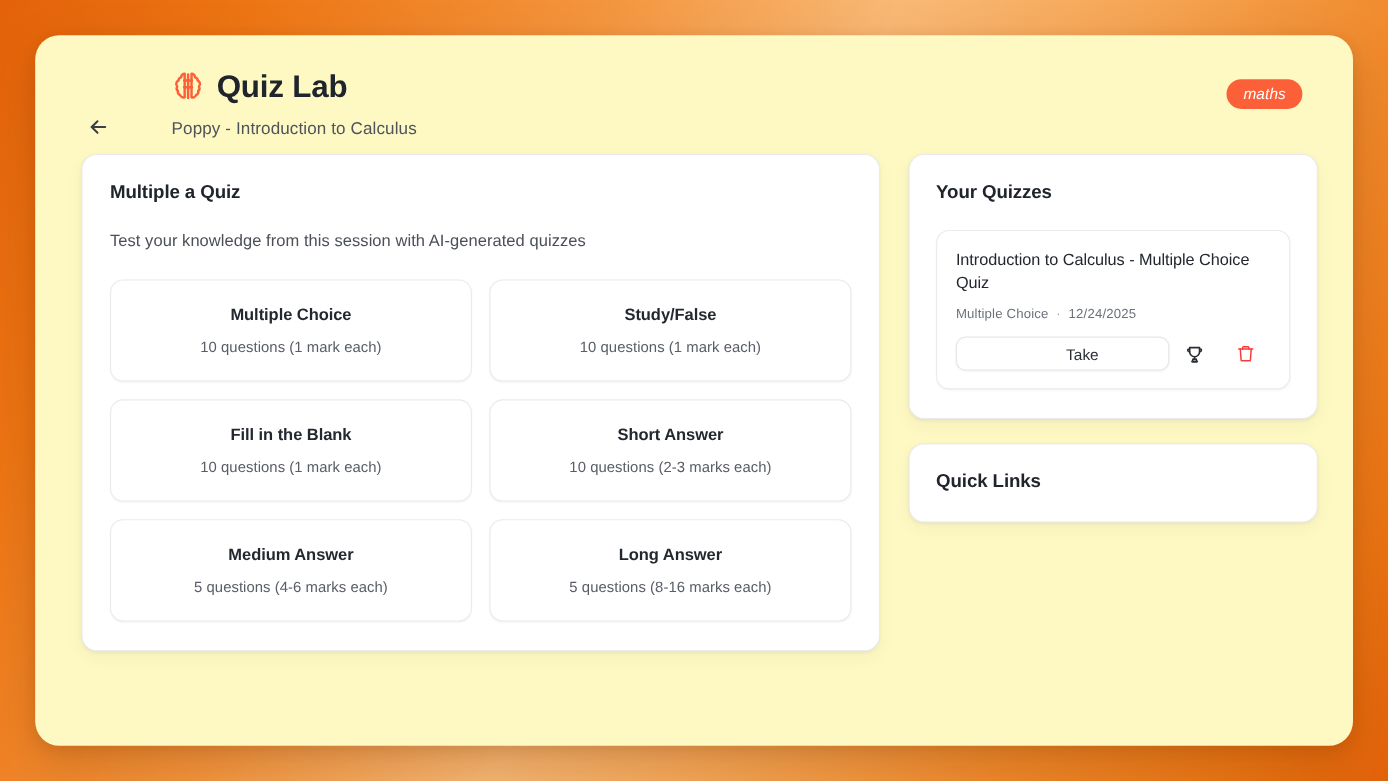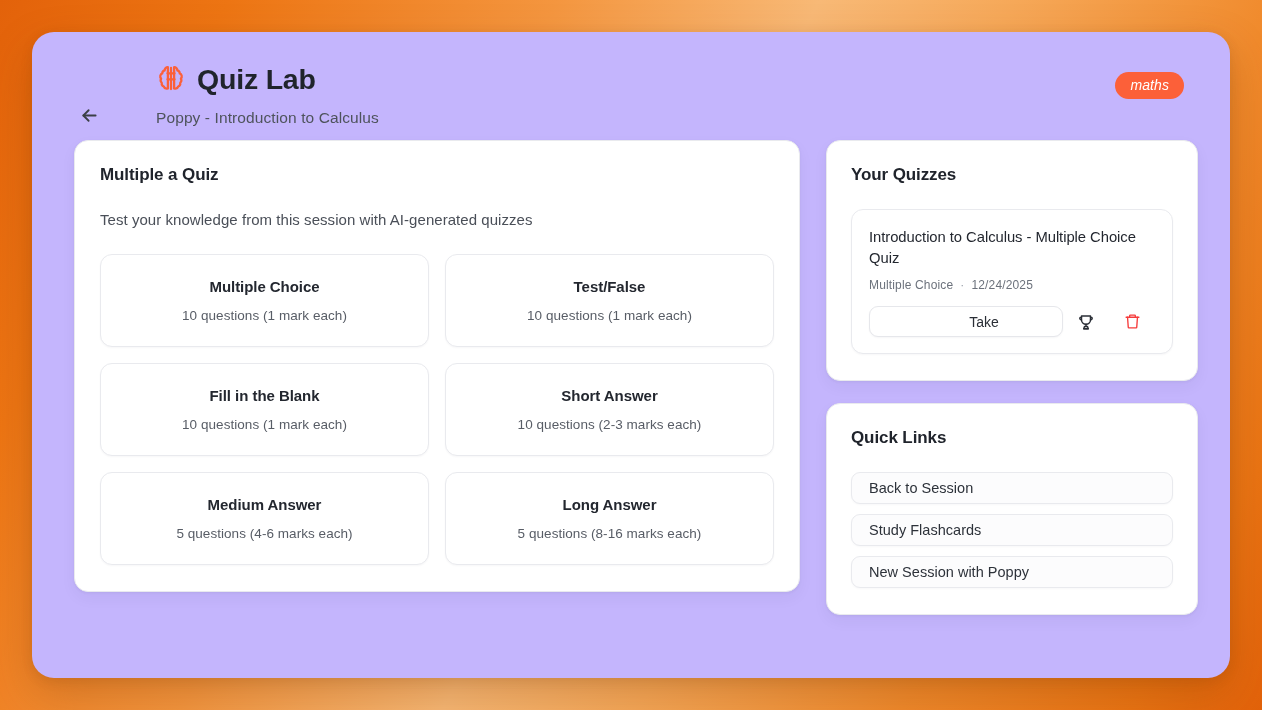--- a/index.html
+++ b/index.html
@@ -26,21 +26,21 @@
     -webkit-font-smoothing: antialiased;
   }
 
   
   .app-window {
     position: absolute;
     left: 32px;
     top: 32px;
     width: 1198px;
     height: 646px;
-    background: #c4b5fd;
+    background: #fef9c3;
     border-radius: 22px;
     box-shadow: 0 18px 44px rgba(120, 55, 0, 0.26),
                 0 3px 12px rgba(120, 55, 0, 0.14);
     overflow: hidden;
   }
 
   
   .header {
     position: relative;
     height: 92px;
@@ -313,21 +313,21 @@
         <div class="generate-desc">Test your knowledge from this session with AI-generated quizzes</div>
 
         <div class="quiz-type-grid">
 
           <div class="quiz-type-card">
             <div class="quiz-type-name">Multiple Choice</div>
             <div class="quiz-type-meta">10 questions (1 mark each)</div>
           </div>
 
           <div class="quiz-type-card">
-            <div class="quiz-type-name">Test/False</div>
+            <div class="quiz-type-name">Study/False</div>
             <div class="quiz-type-meta">10 questions (1 mark each)</div>
           </div>
 
           <div class="quiz-type-card">
             <div class="quiz-type-name">Fill in the Blank</div>
             <div class="quiz-type-meta">10 questions (1 mark each)</div>
           </div>
 
           <div class="quiz-type-card">
             <div class="quiz-type-name">Short Answer</div>
@@ -385,22 +385,17 @@
                 </svg>
               </button>
             </div>
           </div>
         </div>
       </div>
 
       <div class="panel quicklinks-panel">
         <div class="section-heading">Quick Links</div>
 
-        <div class="quicklink-list">
-          <div class="quicklink">Back to Session</div>
-          <div class="quicklink">Study Flashcards</div>
-          <div class="quicklink">New Session with Poppy</div>
-        </div>
       </div>
 
     </div>
   </div>
 </div>
 
 </body></html>

